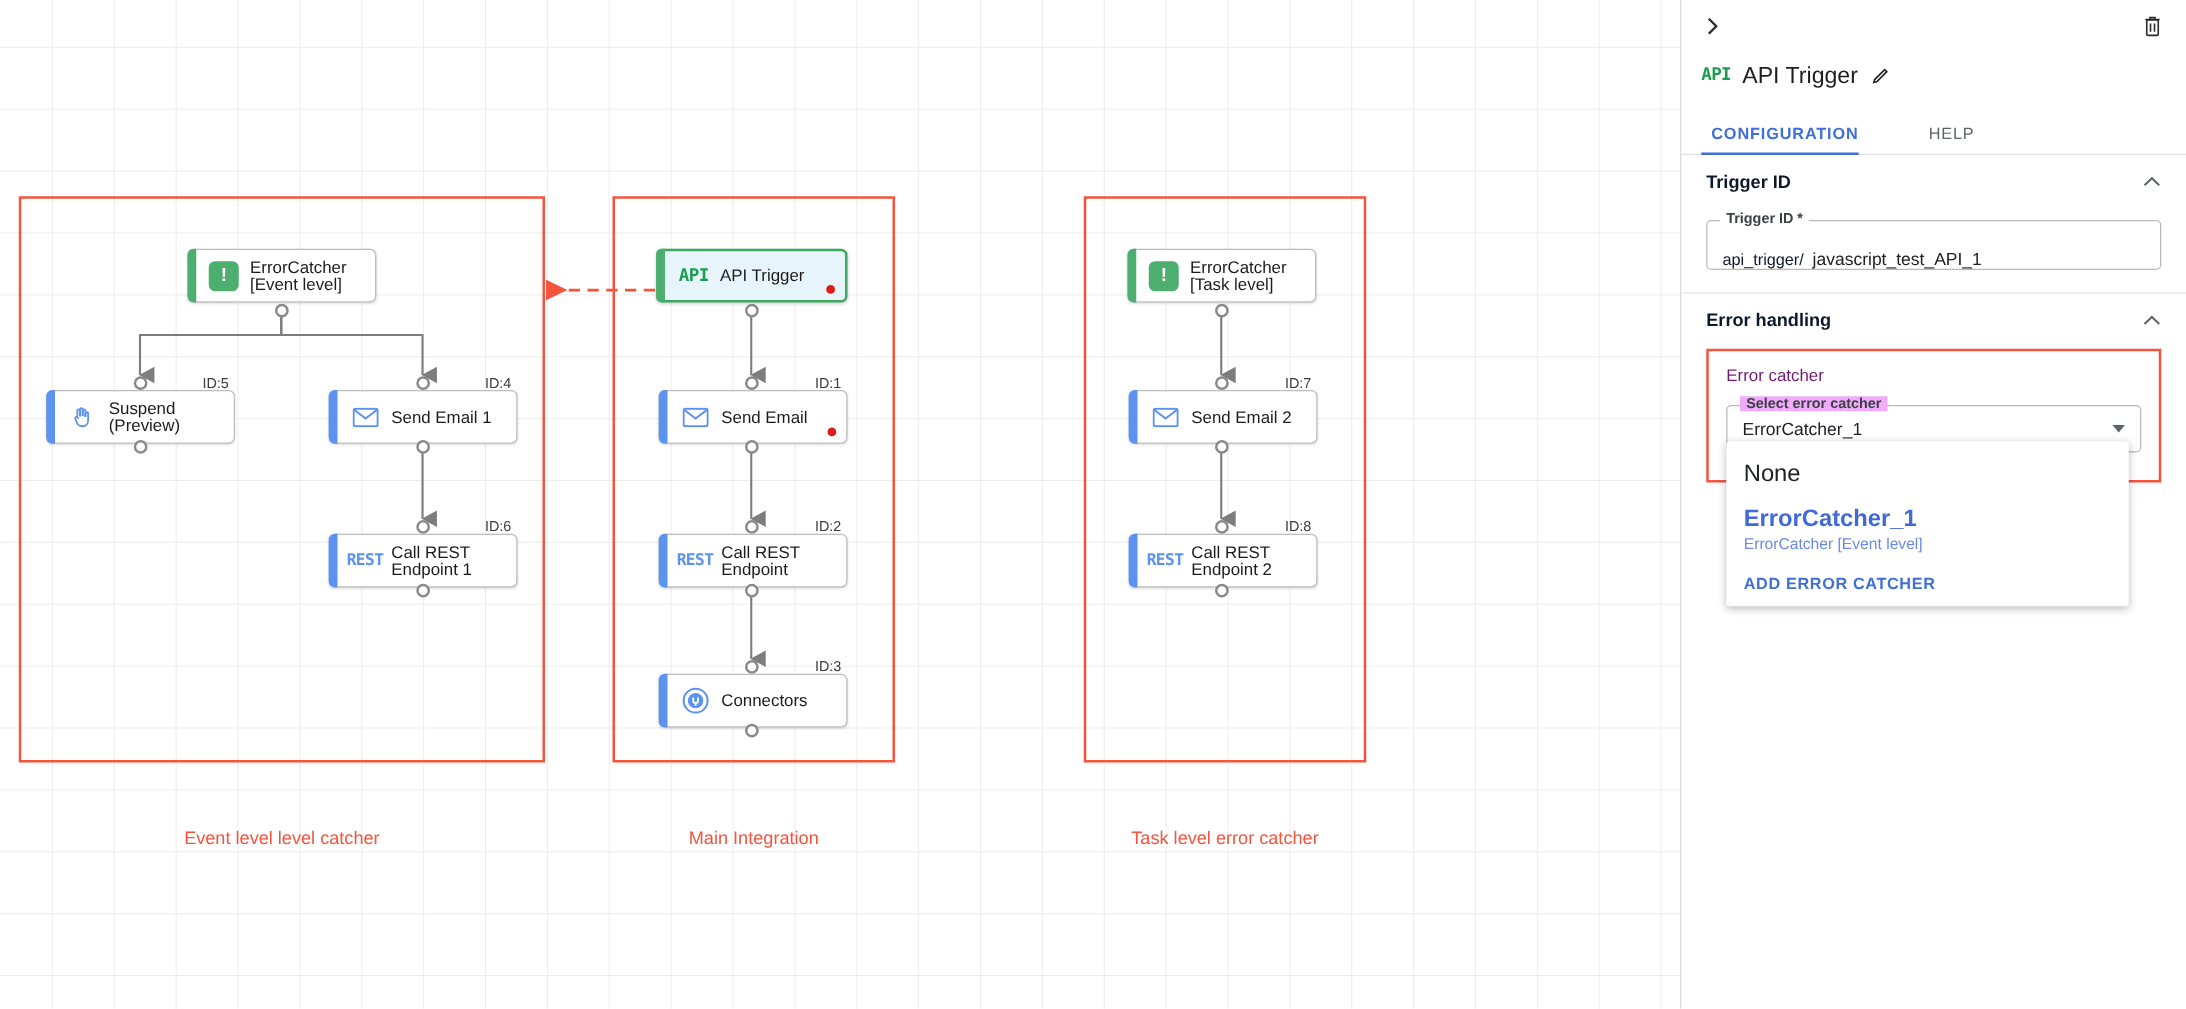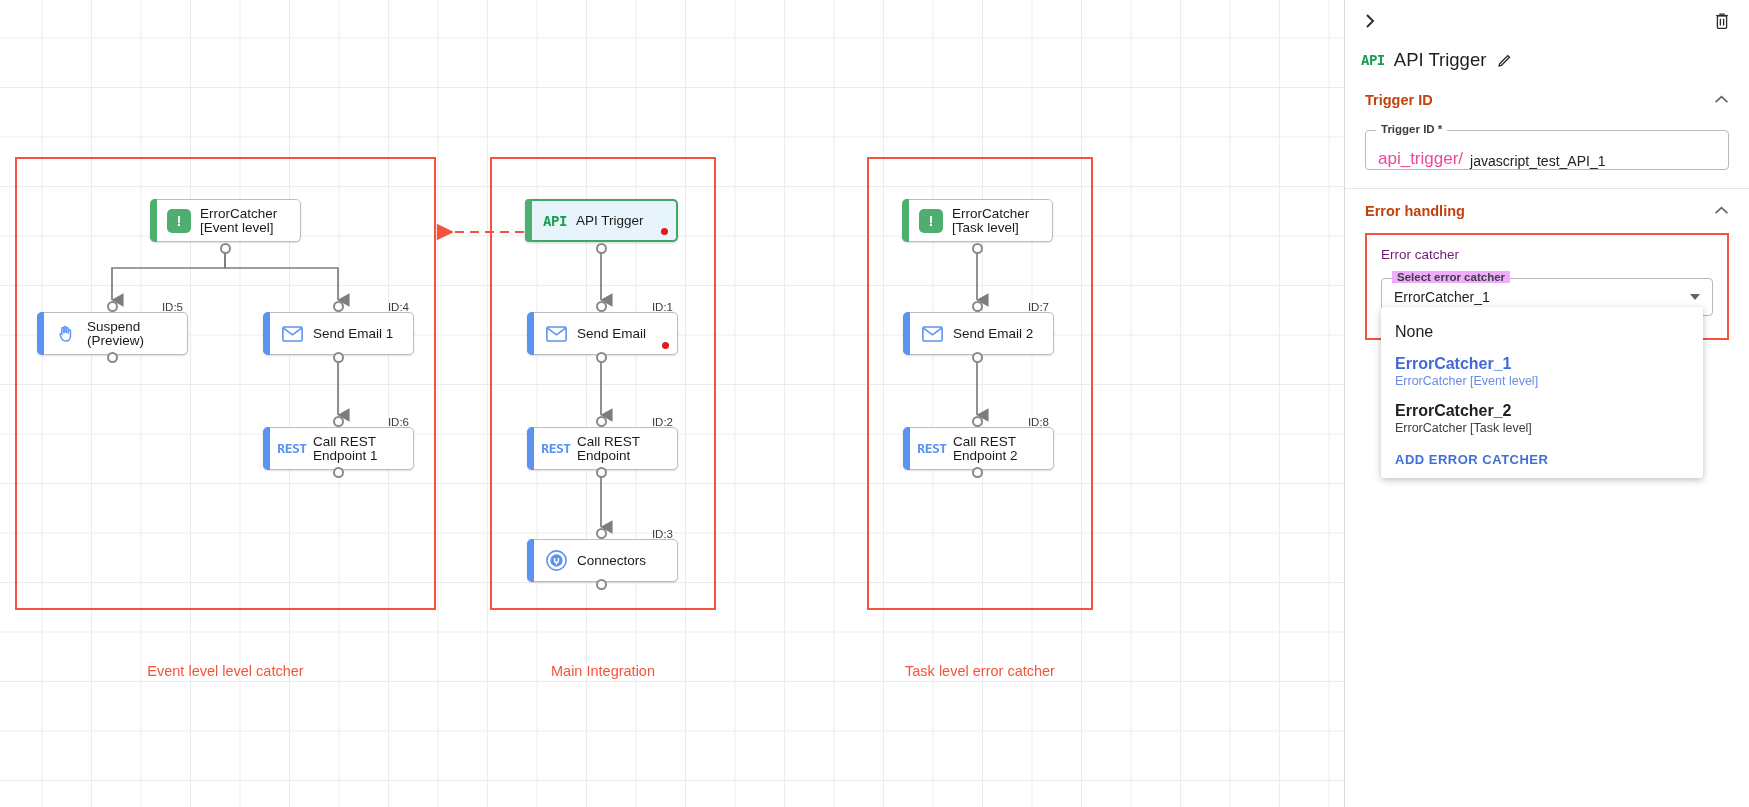--- a/index.html
+++ b/index.html
@@ -187,21 +187,21 @@
 
   .section {
     border-bottom: 1px solid #e6e6e6;
     padding: 14px 20px 18px 20px;
   }
   .section-head {
     display: flex; align-items: center; justify-content: space-between;
     cursor: pointer;
   }
   .section-head .stitle {
-    font-size: 14.5px; font-weight: bold; color: #c2410c;
+    font-size: 14.5px; font-weight: bold; color: #0f172a;
   }
   .chev { color: #5f6368; font-size: 12px; }
 
   .field {
     position: relative;
     margin-top: 22px;
     height: 40px;
     border: 1px solid #b9b9b9;
     border-radius: 4px;
     display: flex; align-items: flex-end;
@@ -210,21 +210,21 @@
   }
   .field .legend {
     position: absolute;
     top: -8px; left: 10px;
     background: #fff;
     padding: 0 5px;
     font-size: 11.5px;
     font-weight: bold;
     color: #3c4043;
   }
-  .field .prefix { color: #ec4899; font-size: 17px; margin-right: 7px; }
+  .field .prefix { color: #0f172a; font-size: 13px; margin-right: 7px; }
   .field .val { color: #202124; font-size: 14px; }
 
   
   .err-box {
     position: relative;
     margin-top: 14px;
     border: 2px solid #f4533c;
     padding: 12px 14px 22px 14px;
   }
   .err-box .elabel { font-size: 13.5px; color: #701a75; }
@@ -259,21 +259,21 @@
     background: #fff;
     box-shadow: 0 2px 7px rgba(0,0,0,0.26);
     border-radius: 3px;
     padding: 9px 0 7px 0;
     z-index: 30;
   }
   .dd-item {
     padding: 7px 14px;
     cursor: pointer;
   }
-  .dd-item .l1 { font-size: 16px; color: #202124; }
+  .dd-item .l1 { font-size: 19px; color: #202124; }
   .dd-item .l2 { font-size: 12.5px; color: #3c4043; margin-top: 1px; }
   .dd-item.sel .l1 { color: #4169d8; font-weight: bold; }
   .dd-item.sel .l2 { color: #6b8ae4; }
   .dd-item.b .l1 { font-weight: bold; }
   .dd-action {
     padding: 10px 14px 4px 14px;
     font-size: 13px;
     color: #3f6fd8;
     font-weight: bold;
     letter-spacing: 0.5px;
@@ -487,20 +487,24 @@
     <div class="panel-title-row">
       <span class="api-badge">API</span>
       <span class="panel-title">API Trigger</span>
       <span class="edit-pencil">
         <svg width="16" height="16" viewBox="0 0 18 18" fill="none" stroke="#202124" stroke-width="1.5">
           <path d="M3 13.2 L12.1 4.1 L14 6 L4.9 15.1 L2.4 15.7 Z"></path>
         </svg>
       </span>
     </div>
 
+    <div class="tabs">
+      <div class="tab active">CONFIGURATION</div>
+      <div class="tab">HELP</div>
+    </div>
 
     <div class="section">
       <div class="section-head">
         <span class="stitle">Trigger ID</span>
         <span class="chev">
           <svg width="15" height="9" viewBox="0 0 15 9" fill="none" stroke="#5f6368" stroke-width="1.6">
             <path d="M1.6 7.2 L7.5 1.6 L13.4 7.2"></path>
           </svg>
         </span>
       </div>
@@ -531,23 +535,19 @@
         </div>
 
         <div class="dropdown">
           <div class="dd-item">
             <div class="l1">None</div>
           </div>
           <div class="dd-item sel">
             <div class="l1">ErrorCatcher_1</div>
             <div class="l2">ErrorCatcher [Event level]</div>
           </div>
-          <div class="dd-item b">
-            <div class="l1">ErrorCatcher_2</div>
-            <div class="l2">ErrorCatcher [Task level]</div>
-          </div>
           <div class="dd-action">ADD ERROR CATCHER</div>
         </div>
       </div>
     </div>
 
   </div>
 </div>
 
 </body></html>

